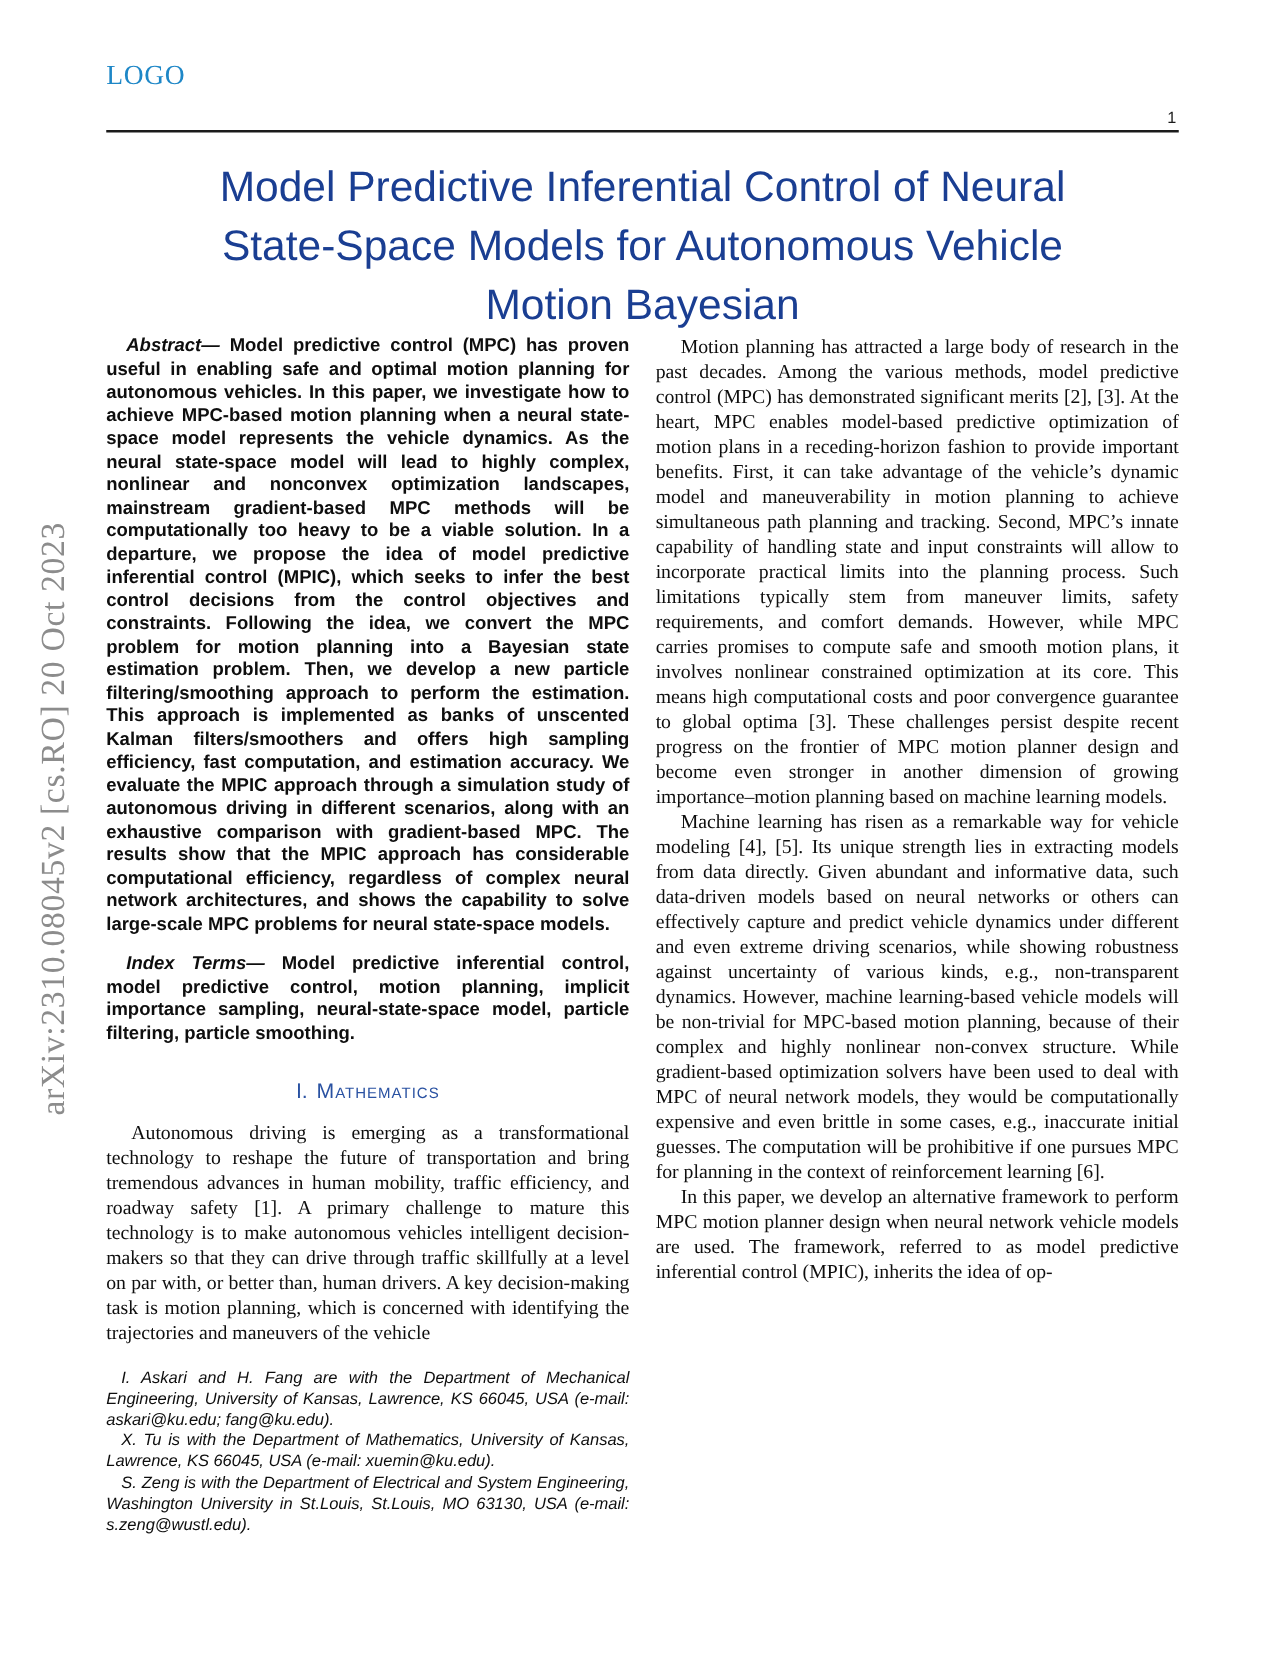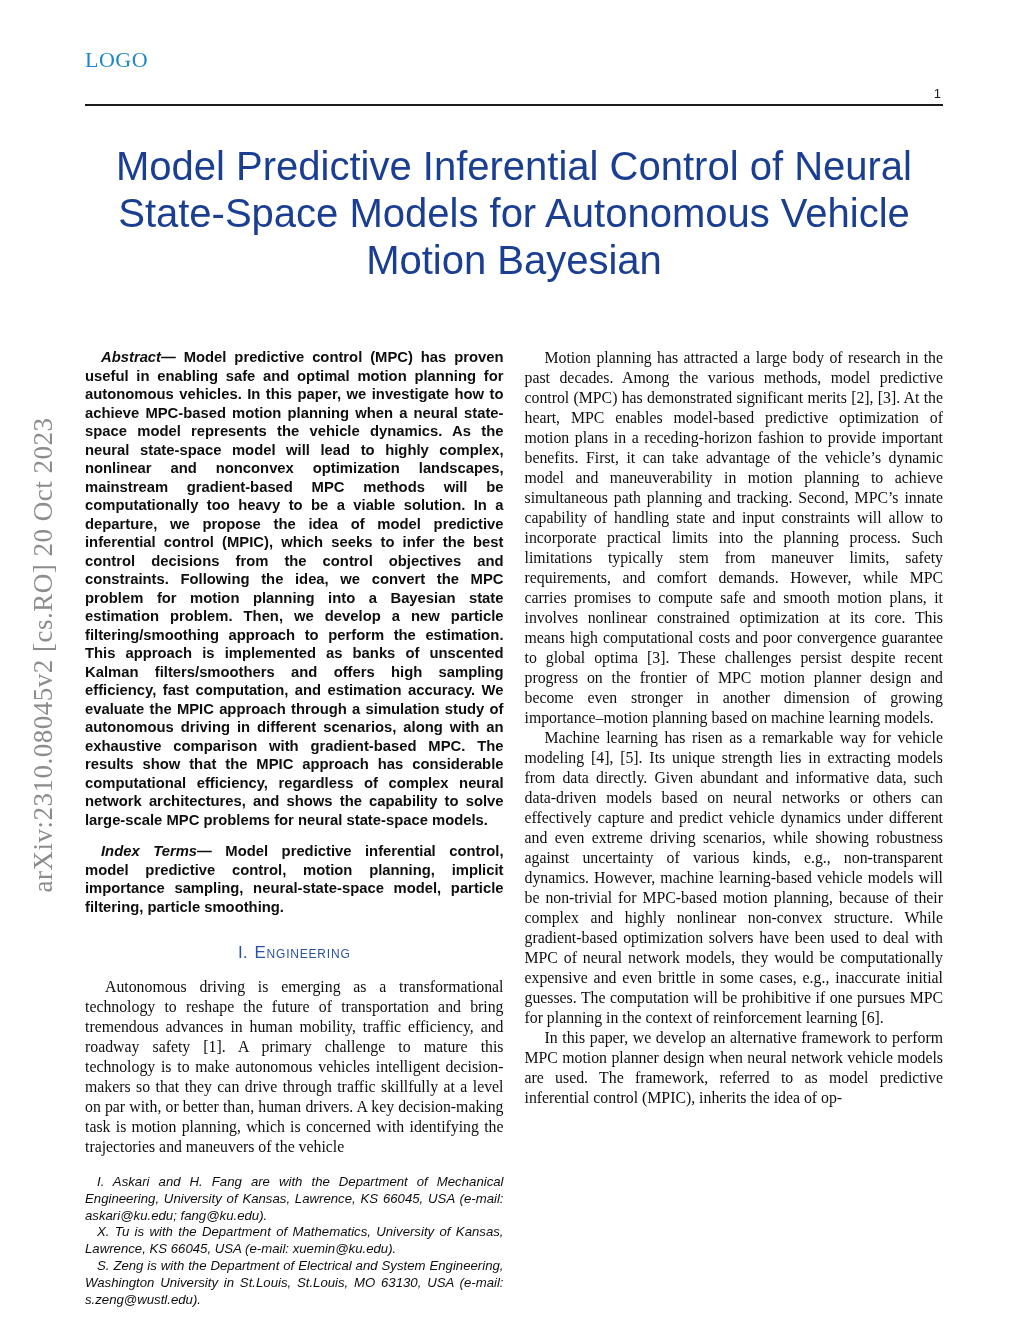--- a/index.html
+++ b/index.html
@@ -45,39 +45,38 @@
   }
   .pagenum {
     position: absolute; right: 2px; bottom: 3px;
     font-family: "Liberation Sans", sans-serif;
     font-size: 13px;
     color: #1b1b1b;
   }
 
   
   .title-block {
-    margin-top: 37px;
+    margin-top: 21px;
     text-align: center;
     font-family: "Liberation Sans", sans-serif;
-    font-size: 40px;
+    font-size: 34px;
     line-height: 47px;
     color: #1a3e92;
     font-weight: 400;
   }
   .authors {
     margin-top: 21px;
     text-align: center;
     font-family: "Liberation Sans", sans-serif;
     font-size: 17px;
     color: #111111;
   }
 
   
   .columns {
-    margin-top: 64px;
     display: flex;
     gap: 21px;
   }
   .col { flex: 1; min-width: 0; }
 
   .abstract, .index-terms {
     font-family: "Liberation Sans", sans-serif;
     font-weight: bold;
     font-size: 14.8px;
     line-height: 18.5px;
@@ -143,21 +142,21 @@
 
   <div class="columns">
 
     <div class="col">
 
       <p class="abstract"><span class="lead-label">Abstract—</span> <span>Model predictive control (MPC) has proven useful in enabling safe and optimal motion planning for autonomous vehicles. In this paper, we investigate how to achieve MPC-based motion planning when a neural state-space model represents the vehicle dynamics. As the neural state-space model will lead to highly complex, nonlinear and nonconvex optimization landscapes, mainstream gradient-based MPC methods will be computationally too heavy to be a viable solution. In a departure, we propose the idea of model predictive inferential control (MPIC), which seeks to infer the best control decisions from the control objectives and constraints. Following the idea, we convert the MPC problem for motion planning into a Bayesian state estimation problem. Then, we develop a new particle filtering/smoothing approach to perform the estimation. This approach is implemented as banks of unscented Kalman filters/smoothers and offers high sampling efficiency, fast computation, and estimation accuracy. We evaluate the MPIC approach through a simulation study of autonomous driving in different scenarios, along with an exhaustive comparison with gradient-based MPC. The results show that the MPIC approach has considerable computational efficiency, regardless of complex neural network architectures, and shows the capability to solve large-scale MPC problems for neural state-space models.</span></p>
 
       <p class="index-terms"><span class="lead-label">Index Terms—</span> <span>Model predictive inferential control, model predictive control, motion planning, implicit importance sampling, neural-state-space model, particle filtering, particle smoothing.</span></p>
 
       <div class="section-heading">
-        <span class="num">I.</span><span class="sc">Engineering</span>
+        <span class="num">I.</span><span class="sc">Mathematics</span>
       </div>
 
       <p class="body-par">Autonomous driving is emerging as a transformational technology to reshape the future of transportation and bring tremendous advances in human mobility, traffic efficiency, and roadway safety [1]. A primary challenge to mature this technology is to make autonomous vehicles intelligent decision-makers so that they can drive through traffic skillfully at a level on par with, or better than, human drivers. A key decision-making task is motion planning, which is concerned with identifying the trajectories and maneuvers of the vehicle</p>
 
       <div class="footnotes">
         <p class="footnote">I. Askari and H. Fang are with the Department of Mechanical Engineering, University of Kansas, Lawrence, KS 66045, USA (e-mail: askari@ku.edu; fang@ku.edu).</p>
         <p class="footnote">X. Tu is with the Department of Mathematics, University of Kansas, Lawrence, KS 66045, USA (e-mail: xuemin@ku.edu).</p>
         <p class="footnote">S. Zeng is with the Department of Electrical and System Engineering, Washington University in St.Louis, St.Louis, MO 63130, USA (e-mail: s.zeng@wustl.edu).</p>
       </div>
     </div>

